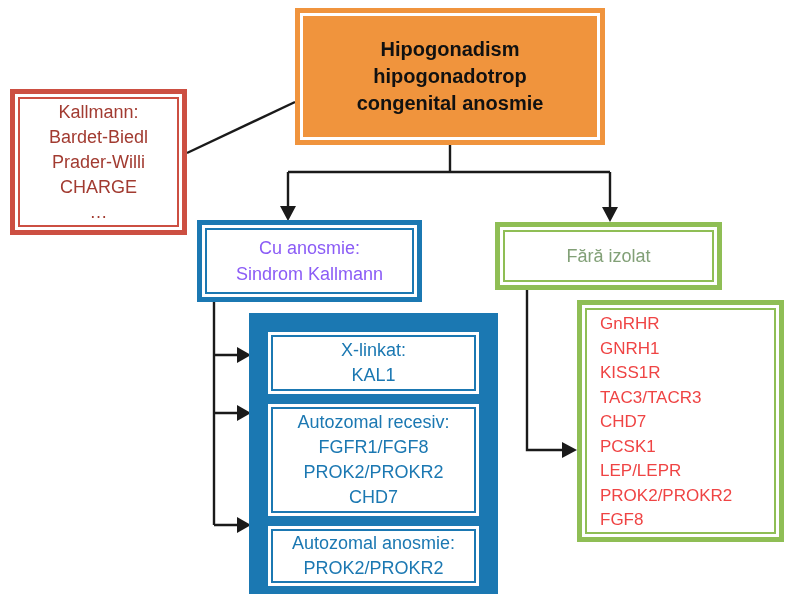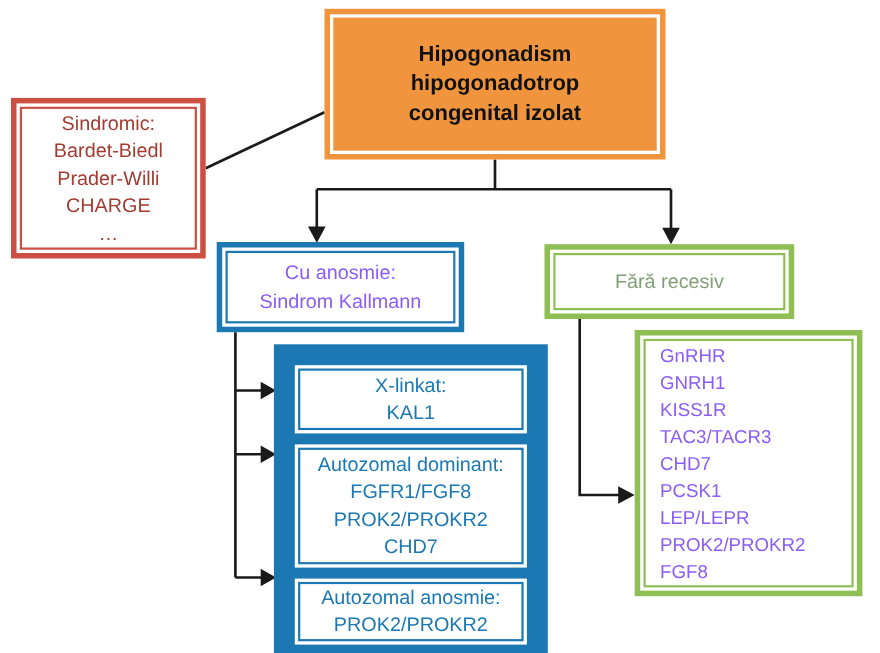--- a/index.html
+++ b/index.html
@@ -122,21 +122,21 @@
   #autosomal-dominant-box { height: 112px; }
   #autosomal-recessive-box { height: 60px; }
 
   
   #gene-list-box {
     left: 577px; top: 300px; width: 207px; height: 242px;
     border: 5px solid #8FBE55;
   }
   #gene-list-box > .inner {
     border: 2px solid #8FBE55;
-    color: #8b5cf6;
+    color: #ef4444;
     font-size: 17px;
     line-height: 24.5px;
     align-items: flex-start;
     justify-content: flex-start;
     text-align: left;
     padding: 2px 4px 2px 13px;
   }
 </style>
 </head>
 <body>
@@ -158,47 +158,47 @@
     </g>
     <g>
       <path d="M527 289 V450 H563"></path>
       <polygon points="562,442 562,458 577,450"></polygon>
     </g>
   </svg>
 
   <div class="dbl" id="root-box">
     <div class="inner">Hipogonadism
 hipogonadotrop
-congenital izolat</div>
+congenital anosmie</div>
   </div>
 
   <div class="dbl" id="syndromic-box">
-    <div class="inner">Sindromic:
+    <div class="inner">Kallmann:
 Bardet-Biedl
 Prader-Willi
 CHARGE
 …</div>
   </div>
 
   <div class="dbl" id="anosmia-box">
     <div class="inner">Cu anosmie:
 Sindrom Kallmann</div>
   </div>
 
   <div class="dbl" id="no-anosmia-box">
-    <div class="inner">Fără recesiv</div>
+    <div class="inner">Fără izolat</div>
   </div>
 
   <div id="subtypes-container">
     <div class="sub" id="x-linked-box">
       <div class="inner">X-linkat:
 KAL1</div>
     </div>
     <div class="sub" id="autosomal-dominant-box">
-      <div class="inner">Autozomal dominant:
+      <div class="inner">Autozomal recesiv:
 FGFR1/FGF8
 PROK2/PROKR2
 CHD7</div>
     </div>
     <div class="sub" id="autosomal-recessive-box">
       <div class="inner">Autozomal anosmie:
 PROK2/PROKR2</div>
     </div>
   </div>
 

